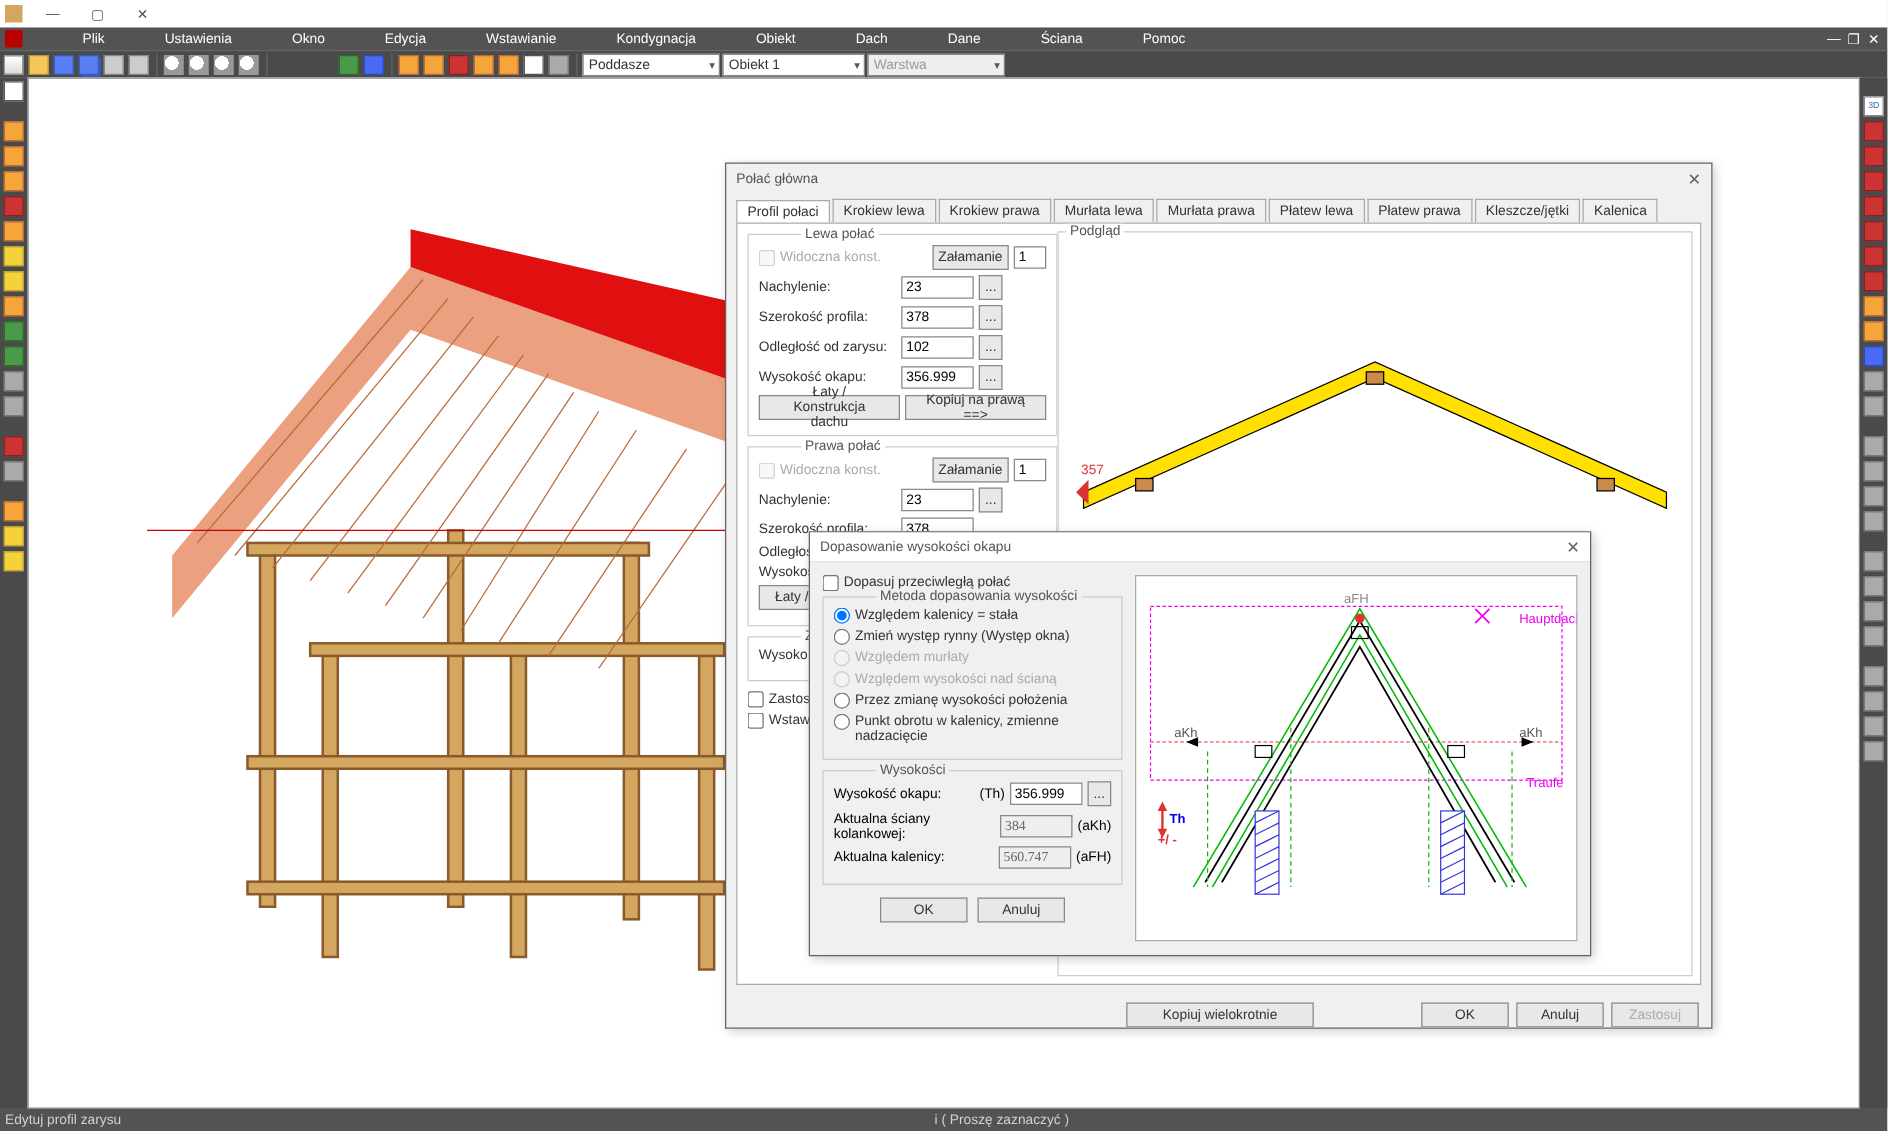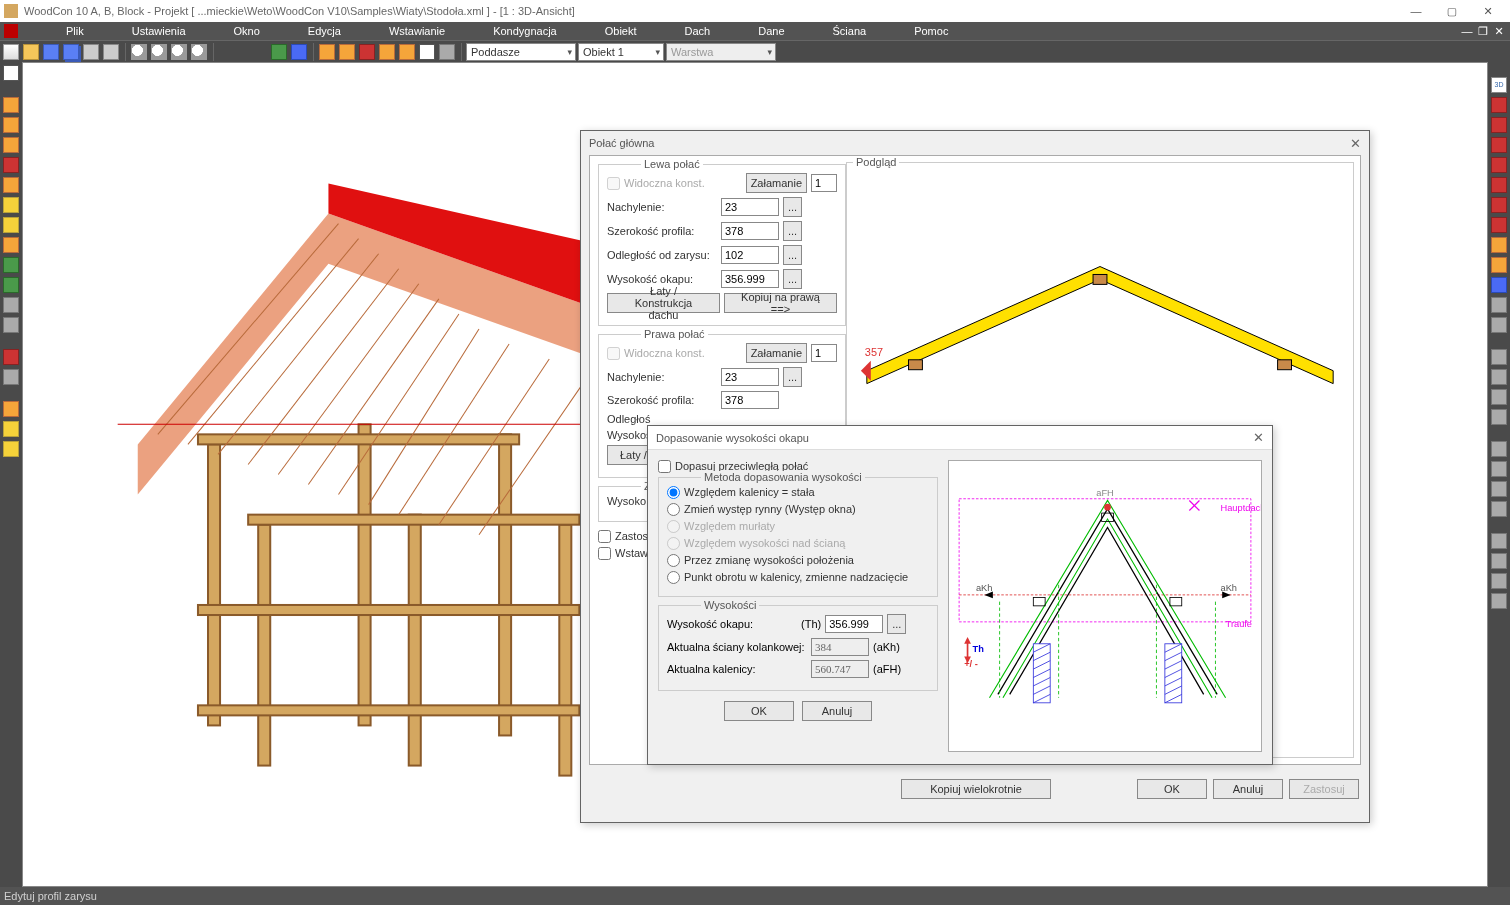--- a/index.html
+++ b/index.html
@@ -90,21 +90,20 @@
 .ico.yellow { background: #f5d23a; border:1px solid #b8a13a;}
 .ico.gray { background: #aaa; border:1px solid #777;}
 .ico.ptr { background: #fff; border:1px solid #555; }
 .ico.txt3d { background:#fff; border:1px solid #888; font-size:7px; text-align:center; line-height:14px; color:#36a;}
 </style>
 </head>
 <body>
 
 <div class="titlebar">
   <span class="icon"></span>
-  <span class="title">WoodCon 10 A, B, Block - Projekt [ ...mieckie\Weto\WoodCon V10\Samples\Wiaty\Stodoła.xml ]  - [1 : 3D-Ansicht]</span>
   <div class="winbtns">
     <div class="winbtn">—</div>
     <div class="winbtn">▢</div>
     <div class="winbtn">✕</div>
   </div>
 </div>
 
 <div class="menubar">
   <span class="appicon"></span>
   <span class="mitem">Plik</span>
@@ -183,21 +182,21 @@
       <span class="ico orange"></span>
     </span>
   <span class="tbtn">
       <span class="ico ptr"></span>
     </span>
   <span class="tbtn">
       <span class="ico gray"></span>
     </span>
   <span class="tsep"></span>
   <span class="combo" style="width:110px">Poddasze</span>
-  <span class="combo" style="width:86px">Obiekt 1</span>
+  <span class="combo" style="width:114px">Obiekt 1</span>
   <span class="combo disabled" style="width:110px">Warstwa</span>
 </div>
 
 <div class="workarea">
   <div class="vtoolbar left1">
     <span class="tbtn">
         <span class="ico ptr"></span>
       </span>
     <div class="vgap"></div>
     <span class="tbtn">
@@ -470,26 +469,38 @@
         <line x1="360" y1="460" x2="470" y2="295"></line>
         <line x1="400" y1="470" x2="510" y2="310"></line>
       </g>
       <line x1="40" y1="360" x2="600" y2="360" stroke="#c00" stroke-width="1"></line>
     </svg>
   </div>
 </div>
 
 <div class="statusbar">
   <span>Edytuj profil zarysu</span>
+  <span class="mid">i ( Proszę zaznaczyć )</span>
 </div>
 
 <div class="dialog dlg1">
   <div class="dlg-title">
     <span>Połać główna</span>
     <span class="x">✕</span>
+  </div>
+  <div class="tabs">
+    <span class="tab active">Profil połaci</span>
+    <span class="tab">Krokiew lewa</span>
+    <span class="tab">Krokiew prawa</span>
+    <span class="tab">Murłata lewa</span>
+    <span class="tab">Murłata prawa</span>
+    <span class="tab">Płatew lewa</span>
+    <span class="tab">Płatew prawa</span>
+    <span class="tab">Kleszcze/jętki</span>
+    <span class="tab">Kalenica</span>
   </div>
   <div class="tabpanel">
     <div class="left-col">
       <div class="groupbox">
         <span class="legend">Lewa połać</span>
         <div class="row">
           <label class="chk disabled">
               <input type="checkbox" disabled="" style="">
               <span>Widoczna konst.</span>
             </label>
@@ -592,21 +603,21 @@
     <button class="btn disabled">Zastosuj</button>
   </div>
 </div>
 
 <div class="dialog dlg2">
   <div class="dlg-title" style="background:#fff;border-bottom:1px solid #ddd">
     <span>Dopasowanie wysokości okapu</span>
     <span class="x">✕</span>
   </div>
   <div style="padding:10px;display:flex;gap:10px">
-    <div style="width:280px">
+    <div style="width:240px">
       <div class="row">
           <label class="chk">
             <input type="checkbox" style="">
             <span>Dopasuj przeciwległą połać</span>
           </label>
         </div>
       <div class="groupbox" style="background:#f0f0f0">
         <span class="legend" style="background:#f0f0f0">Metoda dopasowania wysokości</span>
         <div class="row">
             <label class="chk">

